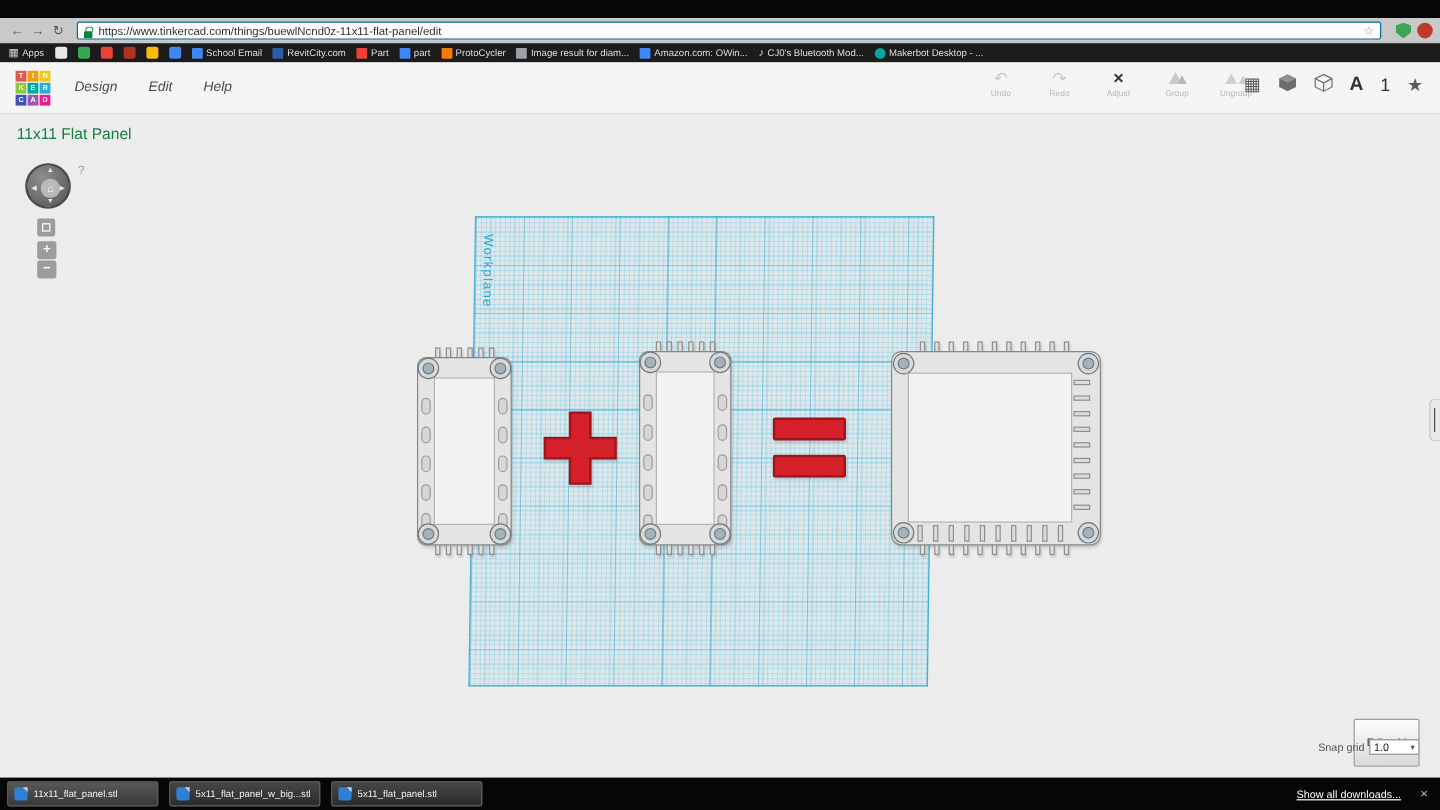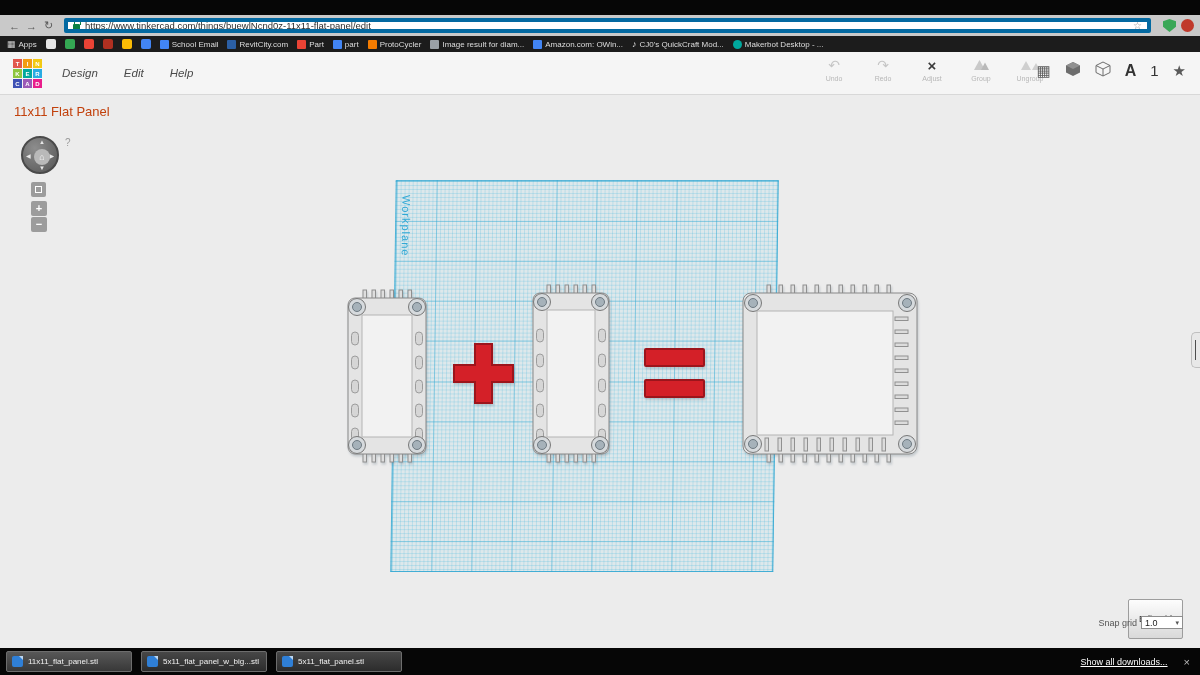--- a/index.html
+++ b/index.html
@@ -19,21 +19,21 @@
   .tab.active .tab-close { color:#555; }
   .newtab { width:15px; height:10px; background:#2e2e2e; border-radius:2px 2px 0 0; margin:0 2px 1px 2px; flex:none; }
   .win-zone { margin-left:auto; display:flex; align-items:center; height:15px; flex:none; }
   .badge { color:#fff; font-size:8px; margin-right:10px; }
   .win-btn { color:#cfcfcf; font-size:9px; width:16px; text-align:center; line-height:14px; }
   .max-glyph { display:inline-block; width:7px; height:6px; border:1px solid #cfcfcf; }
 
   
   .urlrow { position:absolute; top:15px; left:0; right:0; height:21px; background:#c9c9c9; display:flex; align-items:center; padding:0 6px; }
   .nav-btn { font-size:11px; color:#565656; width:17px; text-align:center; flex:none; }
-  .omnibox { flex:1; height:15px; background:#fff; border:4px solid #0369a1; border-radius:2px; display:flex; align-items:center; padding:0 5px; margin:0 7px; overflow:hidden; }
+  .omnibox { flex:1; height:15px; background:#fff; border:1px solid #0369a1; border-radius:2px; display:flex; align-items:flex-end; padding:0 5px; margin:0 7px; overflow:hidden; }
   .lock { width:7px; height:6px; background:#0b8043; border-radius:1px; position:relative; margin:3px 5px 0 0; flex:none; }
   .lock:before { content:""; position:absolute; top:-4px; left:1px; width:5px; height:4px; border:1.5px solid #0b8043; border-bottom:none; border-radius:3px 3px 0 0; }
   .url-text { font-size:9.5px; color:#2f2f2f; white-space:nowrap; overflow:hidden; flex:1; }
   .omni-star { font-size:10px; color:#8d8d8d; flex:none; }
   .ext-icon { width:13px; height:13px; margin-left:5px; flex:none; }
   .ext-shield { background:#3aa757; clip-path:polygon(50% 0,100% 18%,100% 60%,50% 100%,0 60%,0 18%); }
   .ext-round { background:#c0392b; border-radius:50%; }
 
   
   .bookmarks { position:absolute; top:36px; left:0; right:0; height:16px; background:#1c1c1c; display:flex; align-items:center; padding:0 7px; gap:9px; overflow:hidden; }
@@ -61,21 +61,21 @@
   .tool-icon.dark { color:#3a3a3a; font-weight:bold; font-size:15px; }
   .tool-label { font-size:7px; color:#b7b7b7; }
   .right-icons { position:absolute; right:14px; top:9px; display:flex; align-items:center; gap:14px; }
   .ri { color:#5a5a5a; font-size:15px; line-height:16px; }
   .ri-letter { font-size:16px; color:#333; font-weight:bold; }
   .ri-num { font-size:15px; color:#333; }
   .ri-star { font-size:15px; color:#5a5a5a; }
 
   
   .canvas { position:absolute; top:95px; left:0; right:0; bottom:27px; background:#ececec; overflow:hidden; }
-  .design-title { position:absolute; left:14px; top:9px; font-size:13px; color:#c2410c; }
+  .design-title { position:absolute; left:14px; top:9px; font-size:13px; color:#15803d; }
 
   .gizmo { position:absolute; left:21px; top:41px; width:60px; height:100px; }
   .orbit { position:absolute; left:0; top:0; width:38px; height:38px; border-radius:50%;
            background:radial-gradient(circle at 35% 30%, #8d8d8d, #555); border:2px solid #4a4a4a; }
   .orbit-center { position:absolute; left:11px; top:11px; width:16px; height:16px; border-radius:50%; background:#b9b9b9;
                   display:flex; align-items:center; justify-content:center; font-size:9px; color:#fff; }
   .orbit-arrow { position:absolute; color:#e8e8e8; font-size:6px; }
   .oa-up{left:16px;top:1px} .oa-down{left:16px;bottom:1px} .oa-left{left:3px;top:14px} .oa-right{right:3px;top:14px}
   .help-q { position:absolute; left:44px; top:1px; font-size:10px; color:#9a9a9a; }
   .plane-btn { position:absolute; left:10px; top:46px; width:15px; height:15px; background:#9c9c9c; border-radius:2px;
@@ -225,21 +225,21 @@
     <div class="bm">
       <span class="bm-ico b6"></span>
       <span class="bm-label">Image result for diam...</span>
     </div>
     <div class="bm">
       <span class="bm-ico b7"></span>
       <span class="bm-label">Amazon.com: OWin...</span>
     </div>
     <div class="bm">
       <span class="note-ico">♪</span>
-      <span class="bm-label">CJ0's QuickCraft Mod...</span>
+      <span class="bm-label">CJ0's Bluetooth Mod...</span>
     </div>
     <div class="bm">
       <span class="bm-ico b9"></span>
       <span class="bm-label">Makerbot Desktop - ...</span>
     </div>
   </div>
 
   <div class="appheader">
     <div class="logo">
       <span class="l1">T</span>

